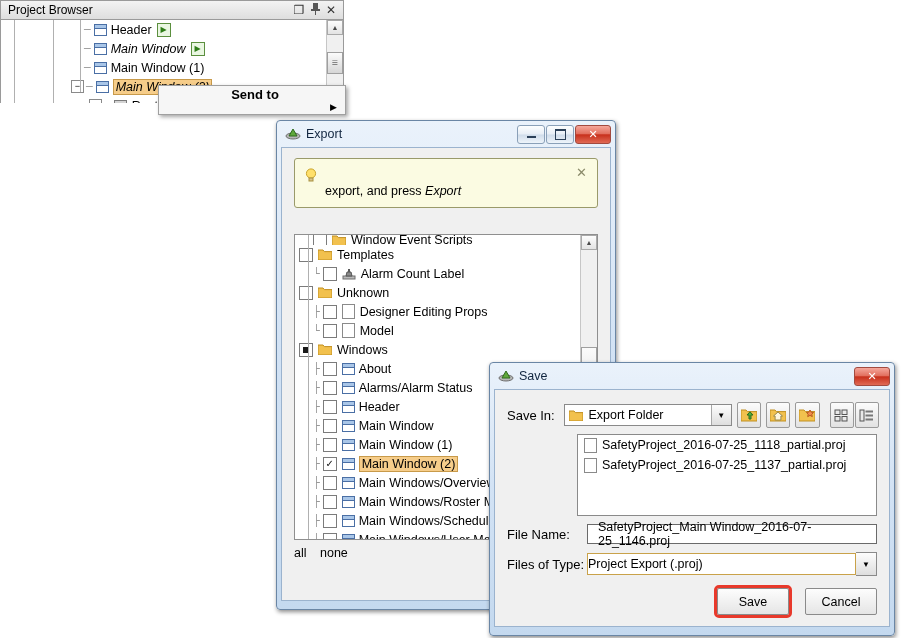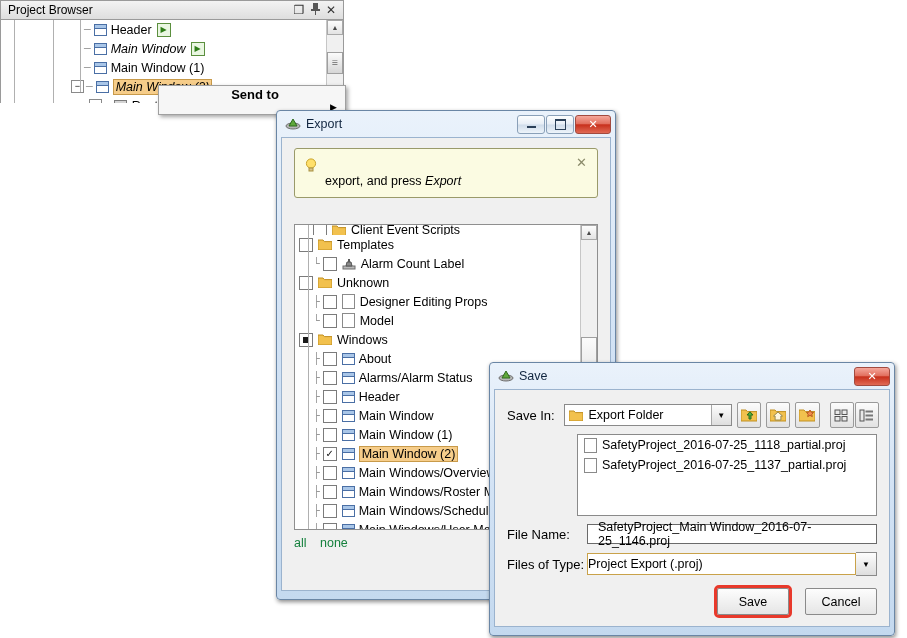--- a/index.html
+++ b/index.html
@@ -64,42 +64,42 @@
        box-shadow:2px 2px 4px rgba(0,0,0,.35);padding:1px 0;}
   .mi{height:26px;display:flex;align-items:center;padding:0 8px;font-size:13px;
       font-weight:bold;white-space:nowrap;flex-direction:column;}
   .mi .lbl{margin-left:6px;}
   .mi .arrow{margin-left:auto;font-size:9px;}
   .mi.sel{background:linear-gradient(to bottom,#fbe2ae,#f6ca7e);
           outline:2px solid #e8392b;outline-offset:-1px;position:relative;}
   .mcb{width:11px;height:11px;border:1px solid #7b7b7b;background:#fff;flex:none;}
 
   
-  #exp{left:276px;top:110px;width:338px;height:488px;}
+  #exp{left:276px;top:120px;width:338px;height:488px;}
   #expbody{height:452px;position:relative;padding:0;}
   .hintbox{margin:10px 12px 6px 12px;background:#fbfbe2;border:1px solid #9a9a6a;
            border-radius:3px;padding:8px 10px;display:flex;font-size:12.5px;line-height:16px;}
   .hintbox .tx{flex:1;padding:0 4px 0 8px;}
   .bulb{width:12px;height:14px;flex:none;margin-top:1px;}
   .hintx{color:#8a8a6a;font-size:13px;line-height:12px;flex:none;}
 
   .treebox{position:absolute;left:12px;right:12px;top:86px;bottom:60px;
            background:#fff;border:1px solid #8f8f8f;overflow:hidden;}
   .trow2{height:19px;display:flex;align-items:center;font-size:12.5px;white-space:nowrap;
          padding-left:4px;}
   .cb{width:12px;height:12px;border:1px solid #7b7b7b;background:#fff;flex:none;
       margin-right:5px;display:flex;align-items:center;justify-content:center;
       font-size:10px;line-height:10px;color:#111;}
   .cb.part:after{content:"";width:6px;height:6px;background:#1a1a1a;}
   .folder{width:14px;height:11px;flex:none;margin-right:5px;}
   .doc{width:11px;height:13px;border:1px solid #8a8a8a;background:#fff;flex:none;margin-right:5px;}
   .stamp{width:14px;height:12px;flex:none;margin-right:5px;}
   .tline{color:#9a9a9a;font-family:"DejaVu Sans Mono",monospace;font-size:11px;margin-right:3px;}
 
-  .allnone{position:absolute;left:12px;bottom:40px;font-size:12.5px;color:#15803d;}
+  .allnone{position:absolute;left:12px;bottom:40px;font-size:12.5px;color:#000000;}
   .allnone span{margin-right:10px;text-decoration:none;}
   .exportbtn{position:absolute;right:14px;bottom:8px;width:76px;height:24px;
              border:1px solid #8a8a8a;border-radius:2px;
              background:linear-gradient(to bottom,#fdfdfd,#e6e6e6);
              display:flex;align-items:center;justify-content:center;font-size:12.5px;
              outline:2px solid #e8392b;outline-offset:2px;}
 
   
   #sav{left:489px;top:362px;width:404px;height:272px;}
   #savbody{height:236px;position:relative;padding:0;}
@@ -232,21 +232,21 @@
     <div class="treebox">
       <div class="vline" style="left:13px;top:0;bottom:0;"></div>
 
       <div class="trow2" style="height:10px;overflow:hidden;padding-left:18px;">
         <span class="cb"></span>
         <span class="folder">
           <svg width="14" height="11" viewBox="0 0 14 11">
               <path d="M0 1 h5 l1.4 1.6 H14 V11 H0 Z" fill="#f2c14e" stroke="#c08f20"></path>
             </svg>
         </span>
-        <span>Client Event Scripts</span>
+        <span>Window Event Scripts</span>
       </div>
 
       <div class="trow2">
         <span class="cb"></span>
         <span class="folder"><svg width="14" height="11" viewBox="0 0 14 11">
               <path d="M0 1 h5 l1.4 1.6 H14 V11 H0 Z" fill="#f2c14e" stroke="#c08f20"></path>
             </svg></span>
         <span>Templates</span>
       </div>
 

